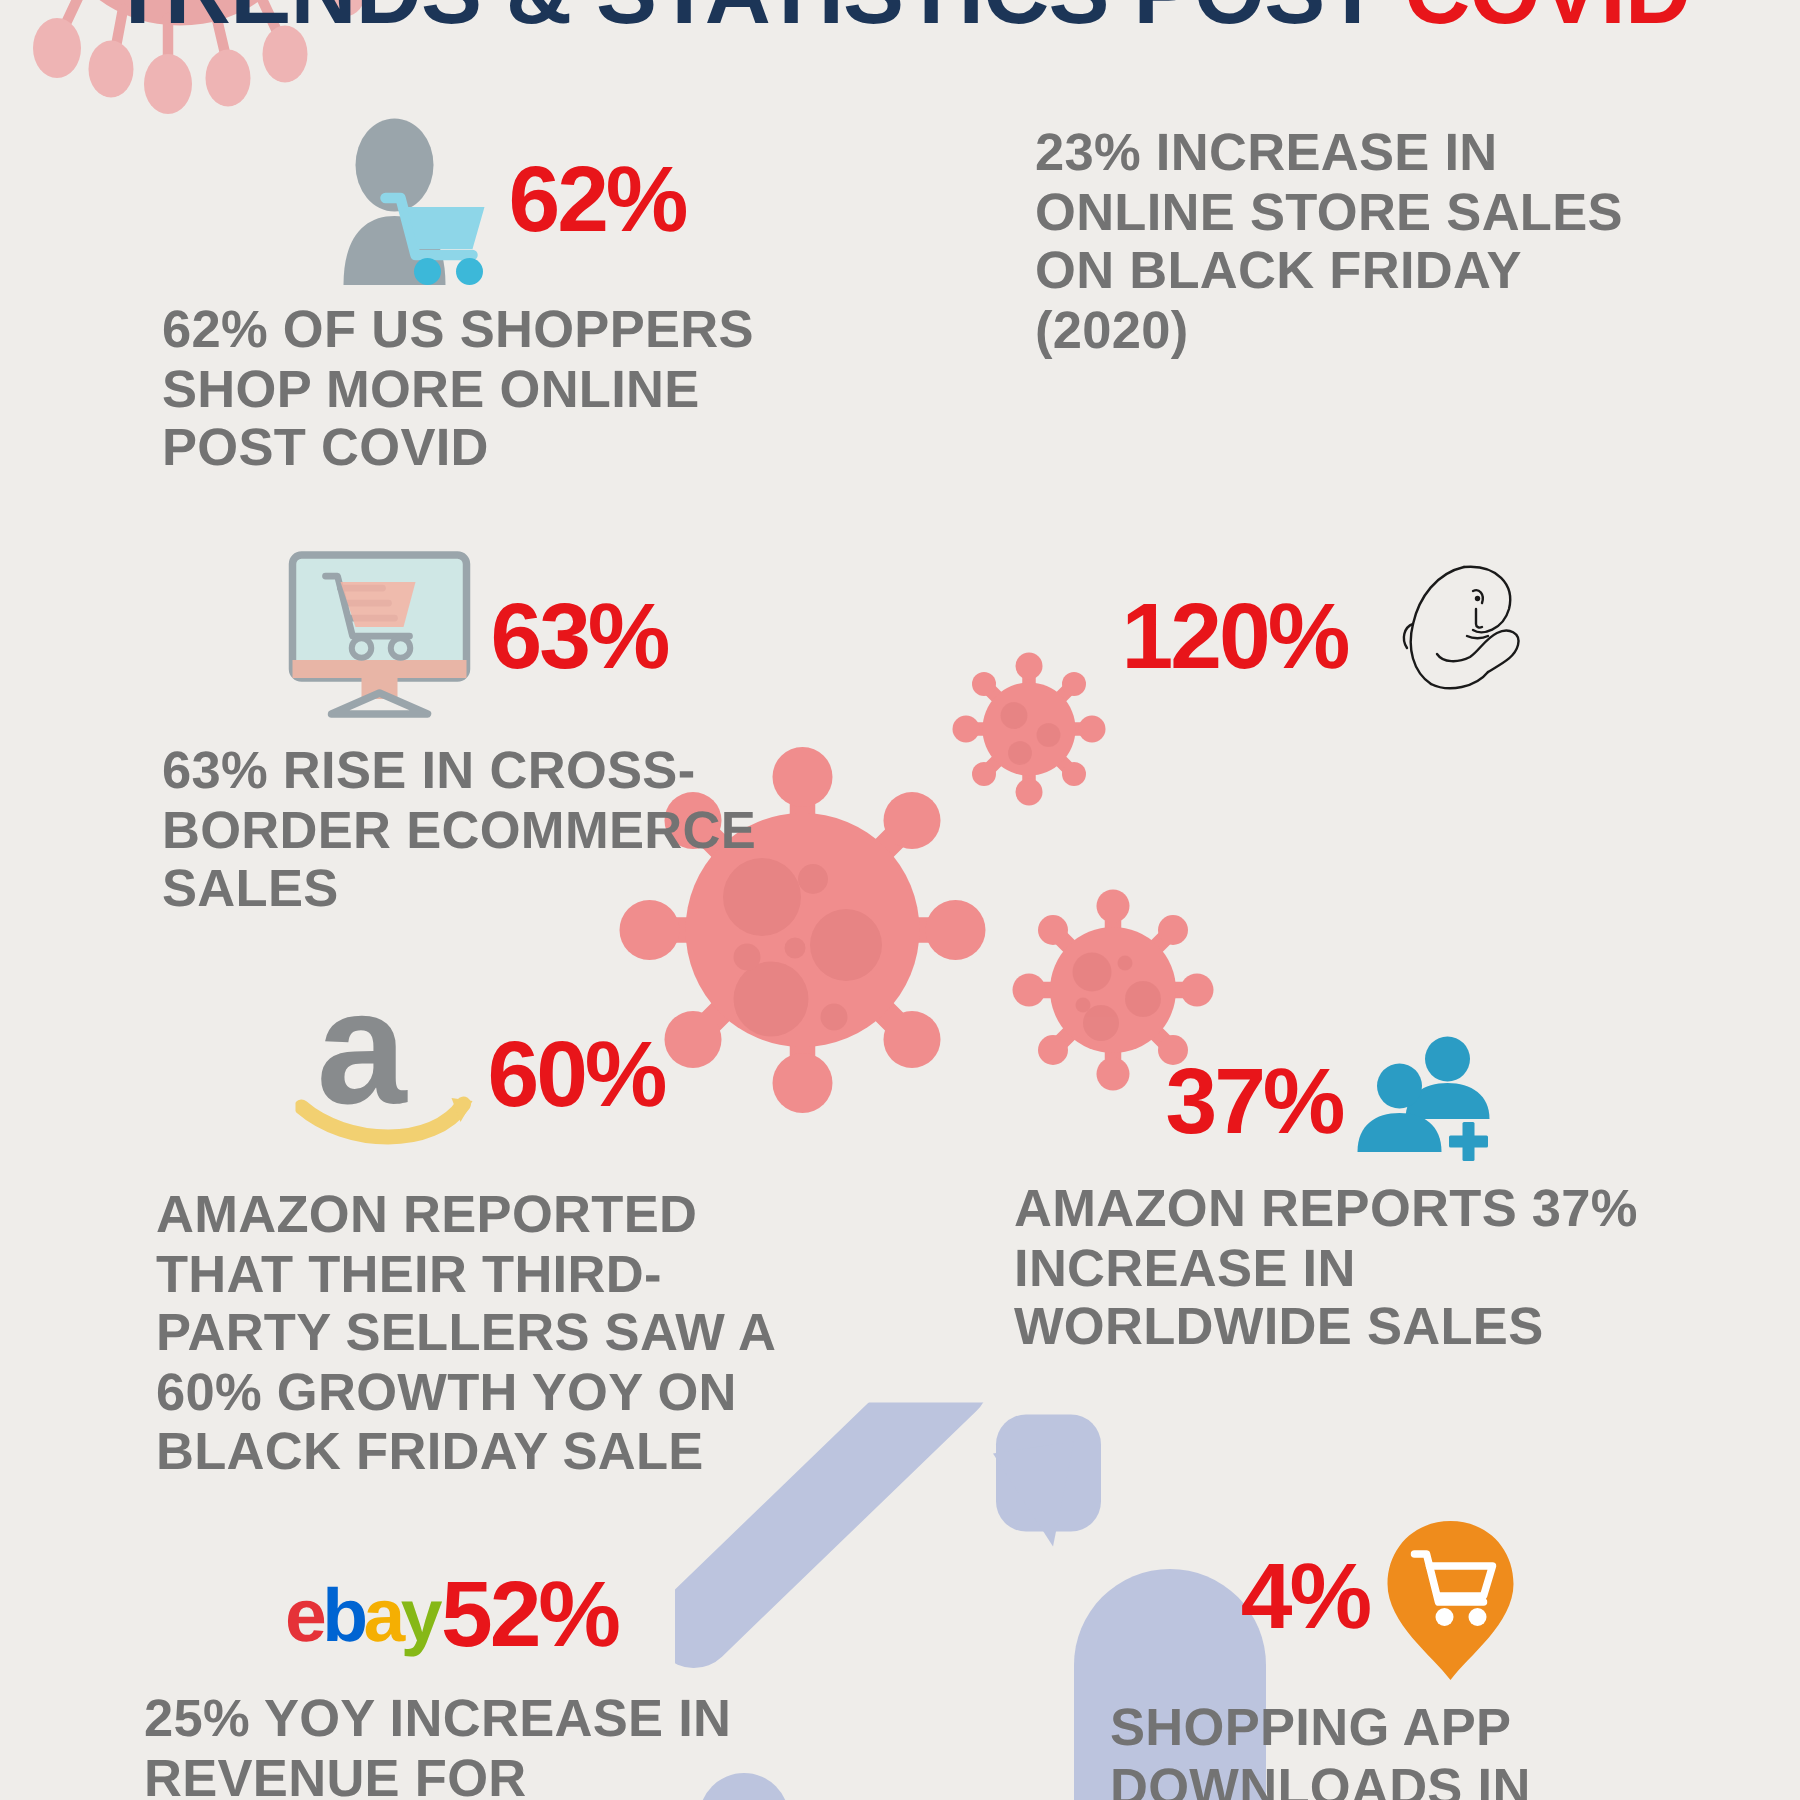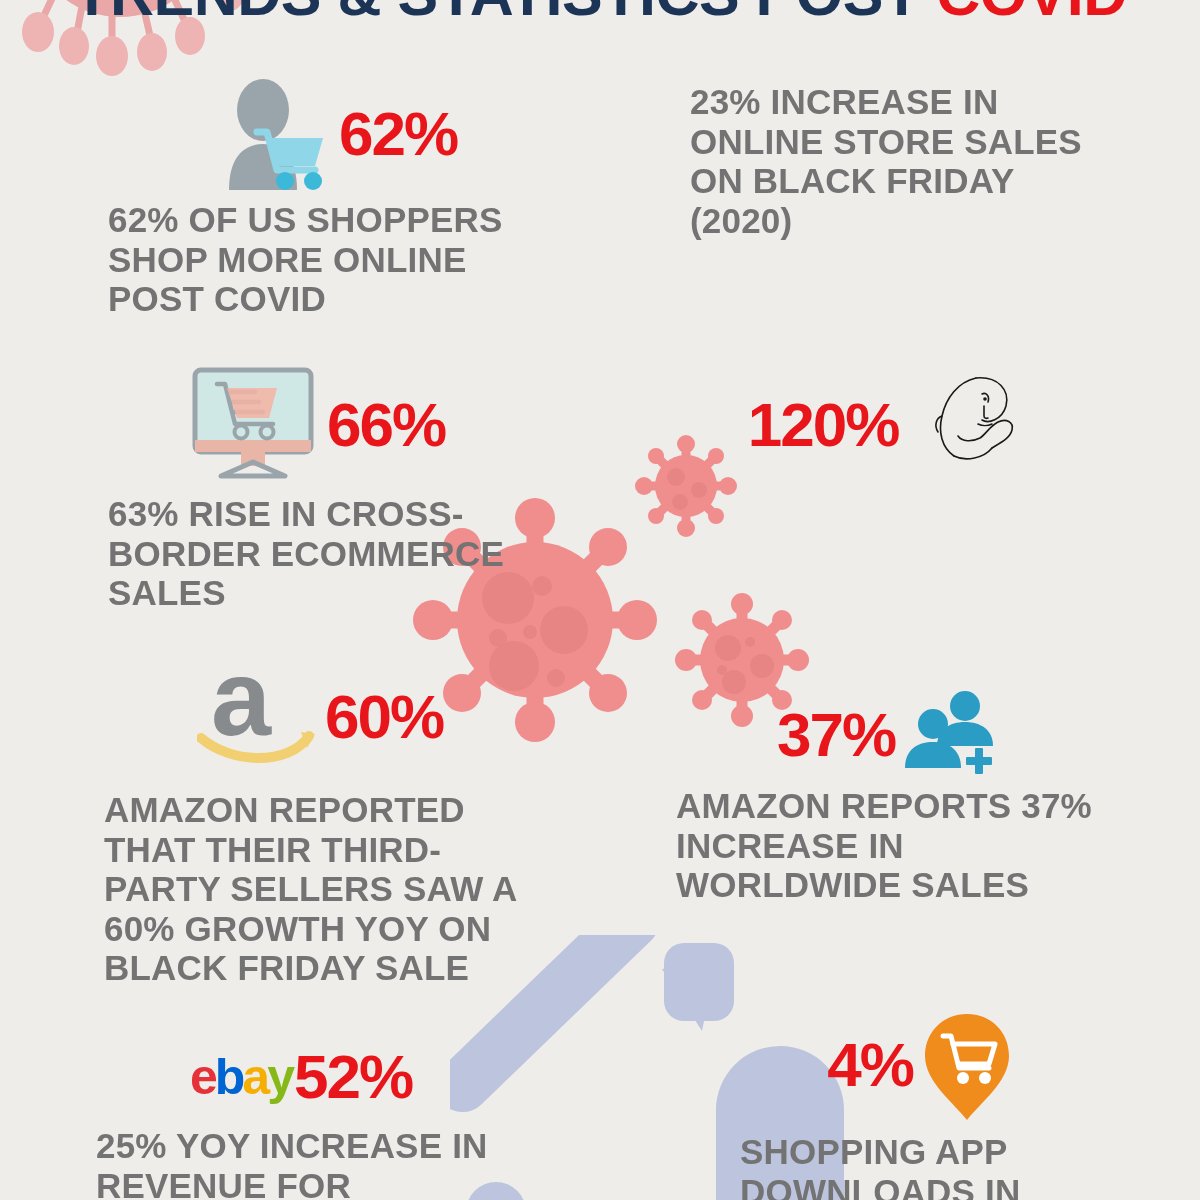--- a/index.html
+++ b/index.html
@@ -304,21 +304,21 @@
             <path d="M26 18 L34 18 L44 58 L82 58"></path>
             <path d="M36 26 L64 26"></path>
               <path d="M39 36 L68 36"></path>
               <path d="M42 46 L72 46"></path>
           </g>
           <path d="M36 22 L86 22 L78 52 L46 52 Z" fill="#f5b3a3" opacity="0.85"></path>
           <circle cx="50" cy="66" r="6.5" fill="none" stroke="#9aa5ab" stroke-width="4"></circle>
           <circle cx="76" cy="66" r="6.5" fill="none" stroke="#9aa5ab" stroke-width="4"></circle>
         </svg>
       </div>
-      <div class="stat-pct">66%</div>
+      <div class="stat-pct">63%</div>
     </div>
     <div class="stat-desc">63% RISE IN CROSS-BORDER ECOMMERCE SALES</div>
   </div>
 
   <div class="stat" id="stat-luxury">
     <div class="stat-row" style="align-items:flex-start;">
       <div class="stat-pct" style="margin-top:22px;">120%</div>
       <div class="icon-box">
         <svg class="sketch" viewBox="0 0 112 100">
           <g fill="none" stroke="#1a1a1a" stroke-width="1.6" stroke-linecap="round">

